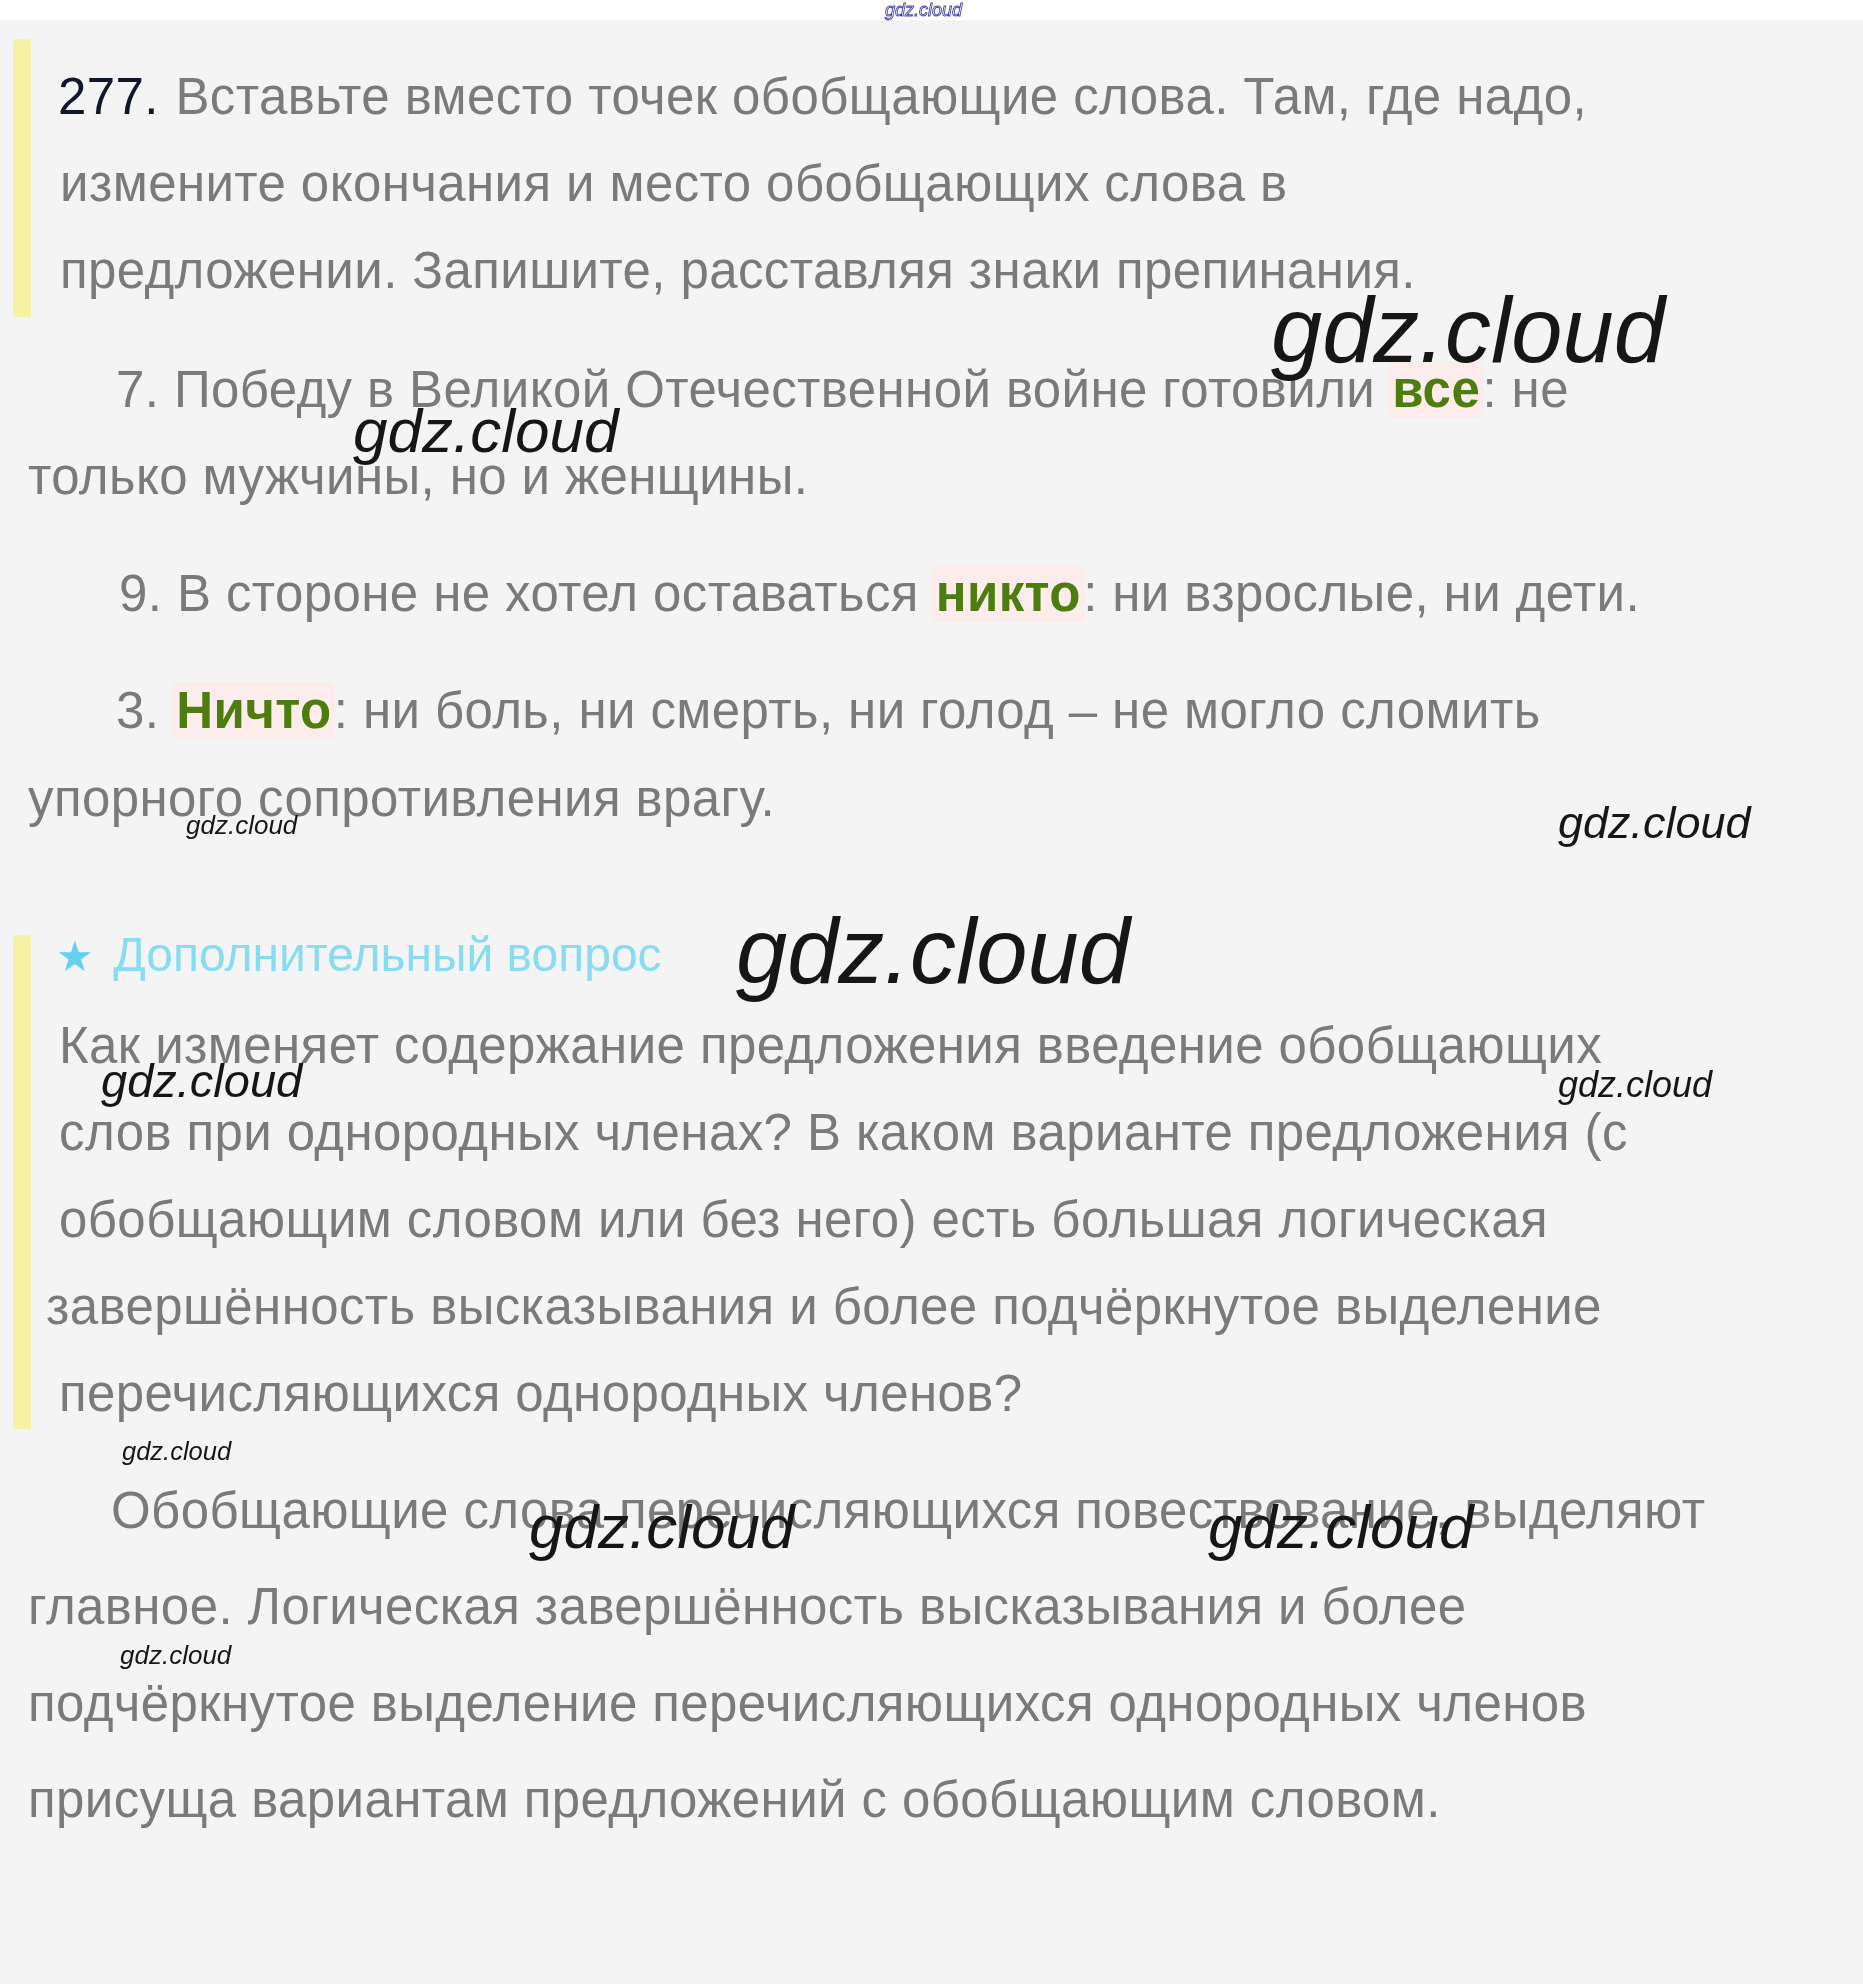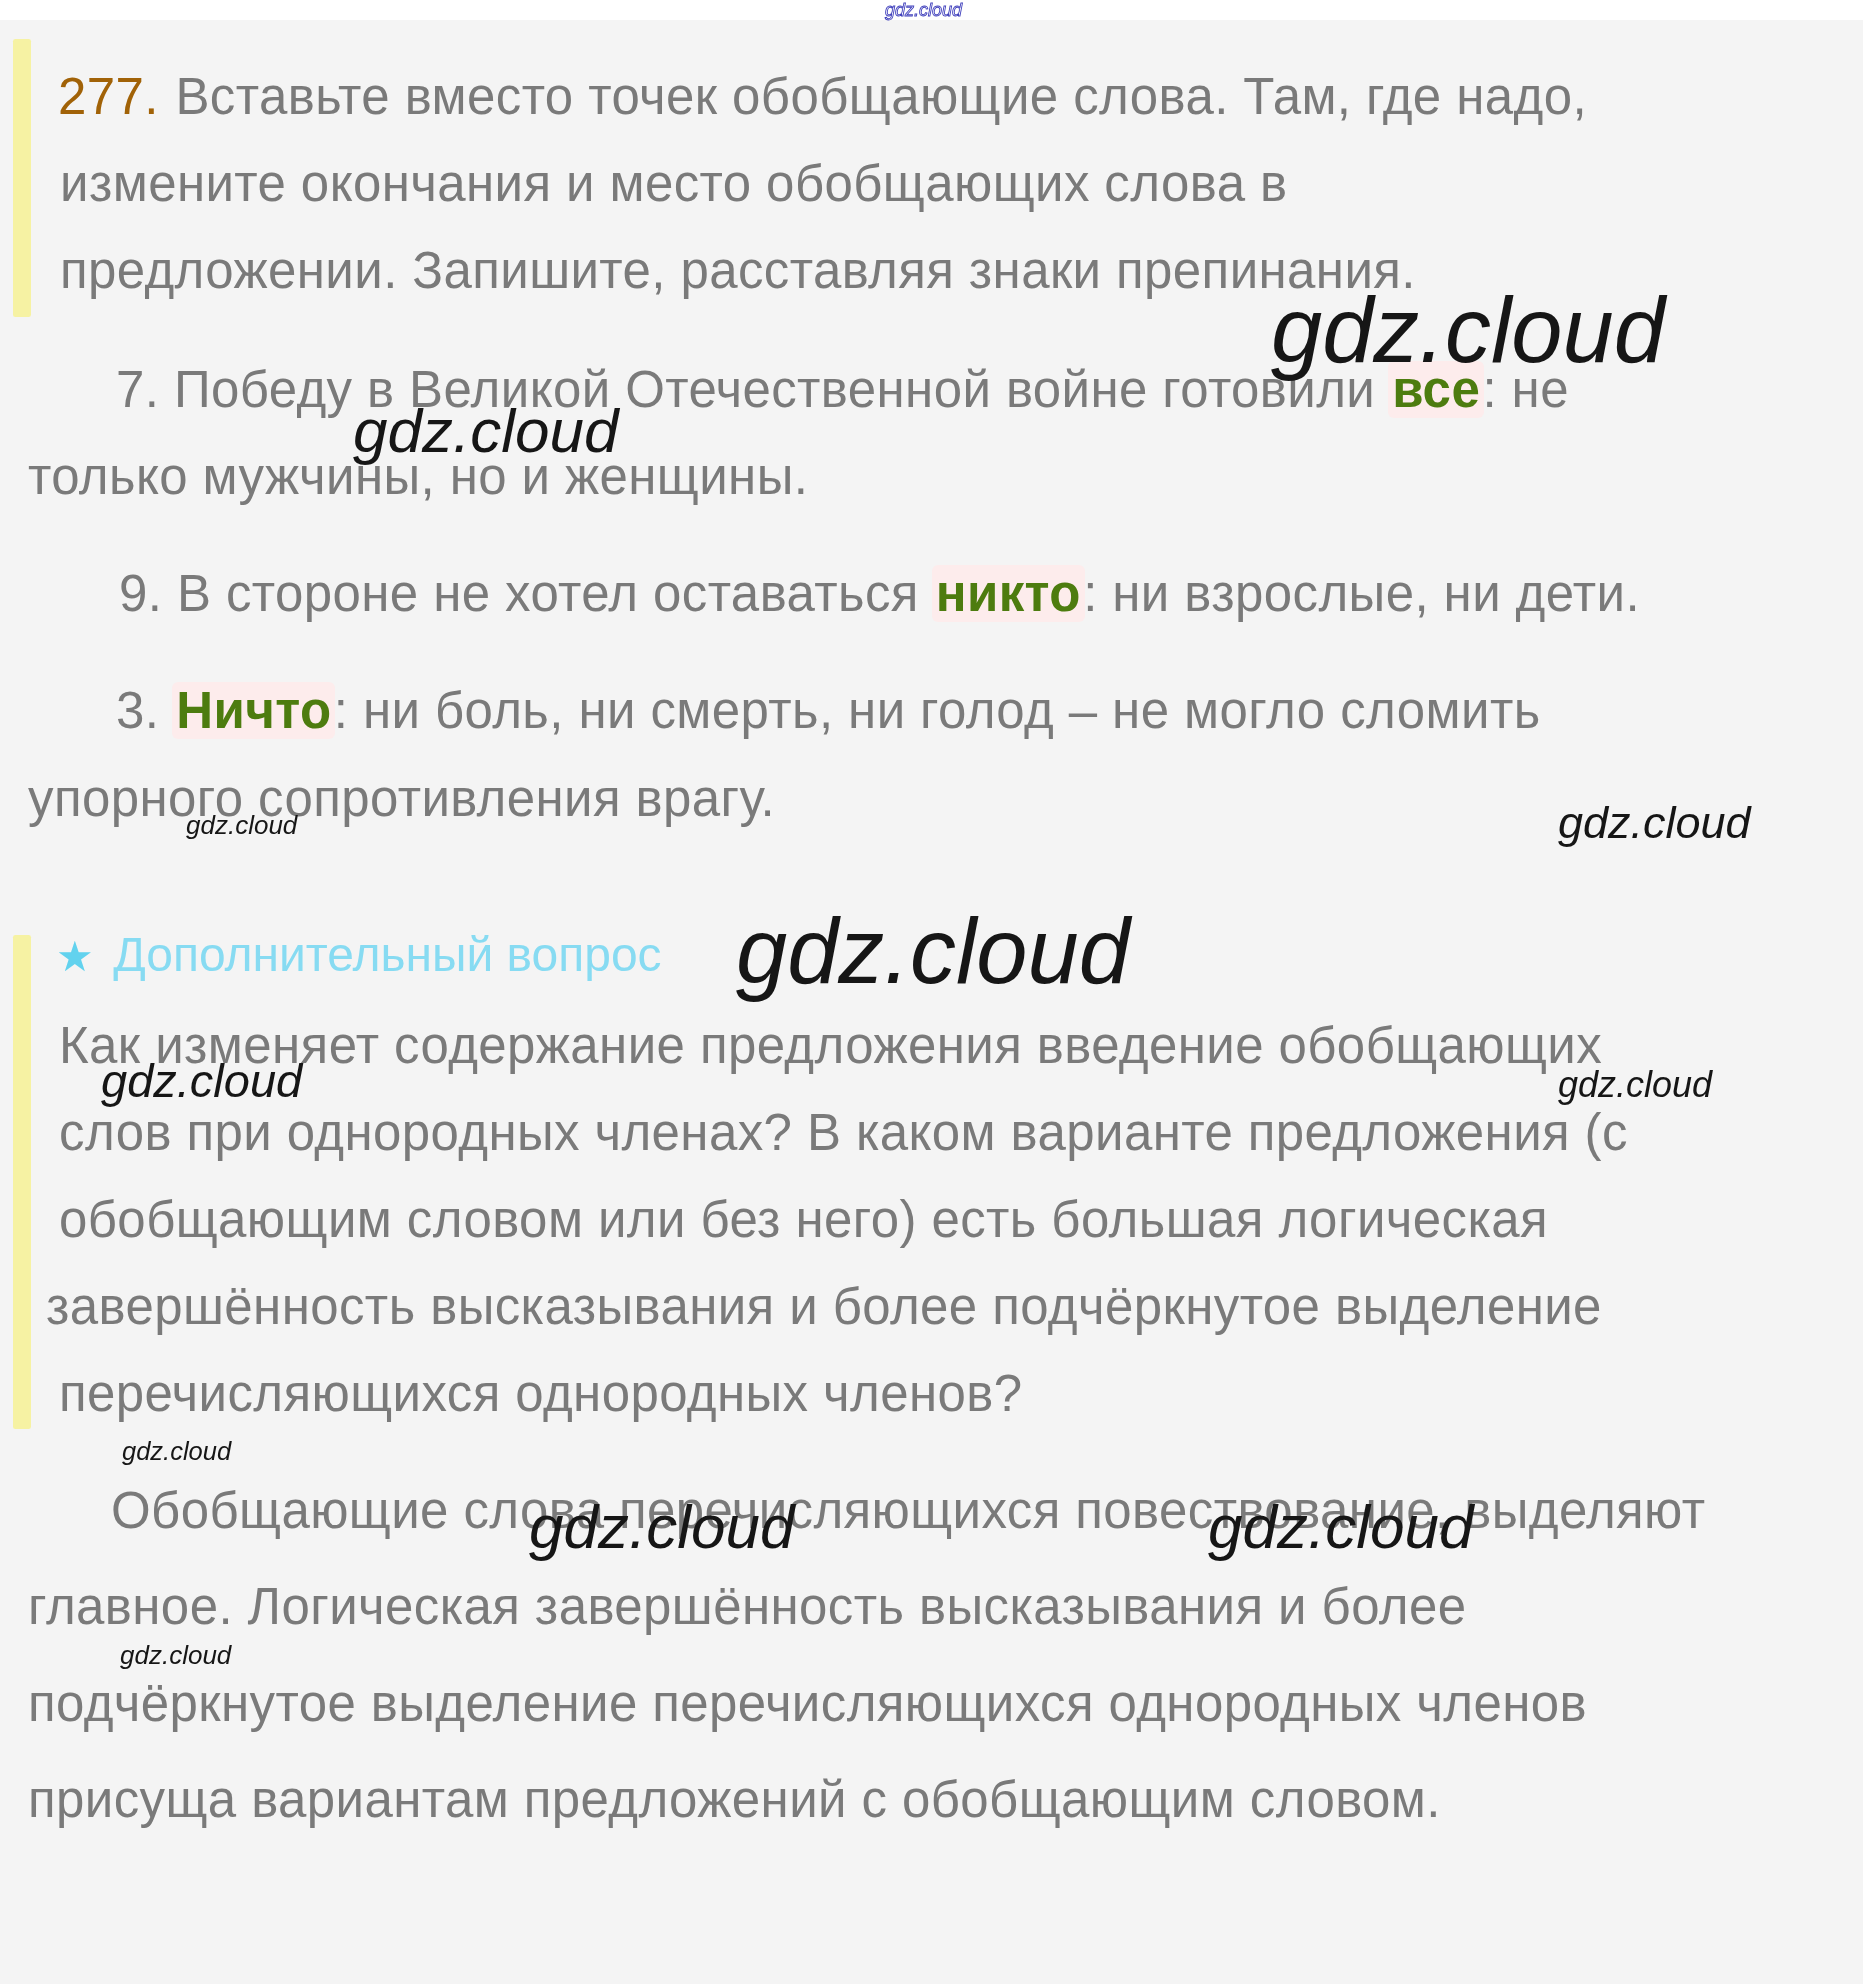--- a/index.html
+++ b/index.html
@@ -13,21 +13,21 @@
   }
   .bar{
     position:absolute;left:12.8px;width:18px;background:#f6f2a3;border-radius:2.3px;
   }
   .bar.task{top:39px;height:278px;}
   .bar.question{top:935px;height:494px;}
   .line{
     position:absolute;font-size:51px;line-height:1.08;color:#7a7a7a;
     white-space:pre;letter-spacing:0.4px;
   }
-  .num{color:#a16207;padding-right:16.5px;}
+  .num{color:#0f172a;padding-right:16.5px;}
   .hl{
     color:#4d7c0f;font-weight:bold;background:#fdecec;
     border-radius:6px;padding:0 3.8px;margin:0 -1.5px;
   }
   .q-header{position:absolute;font-size:48px;line-height:1;white-space:pre;}
   .q-header .star{color:#62d2ee;font-size:42px;padding-right:19.5px;}
   .q-header .q-title{color:#87dbf2;margin-top:16px;}
   .wm{
     position:absolute;color:#161616;line-height:1;white-space:pre;
     font-family:"Liberation Sans", sans-serif;

